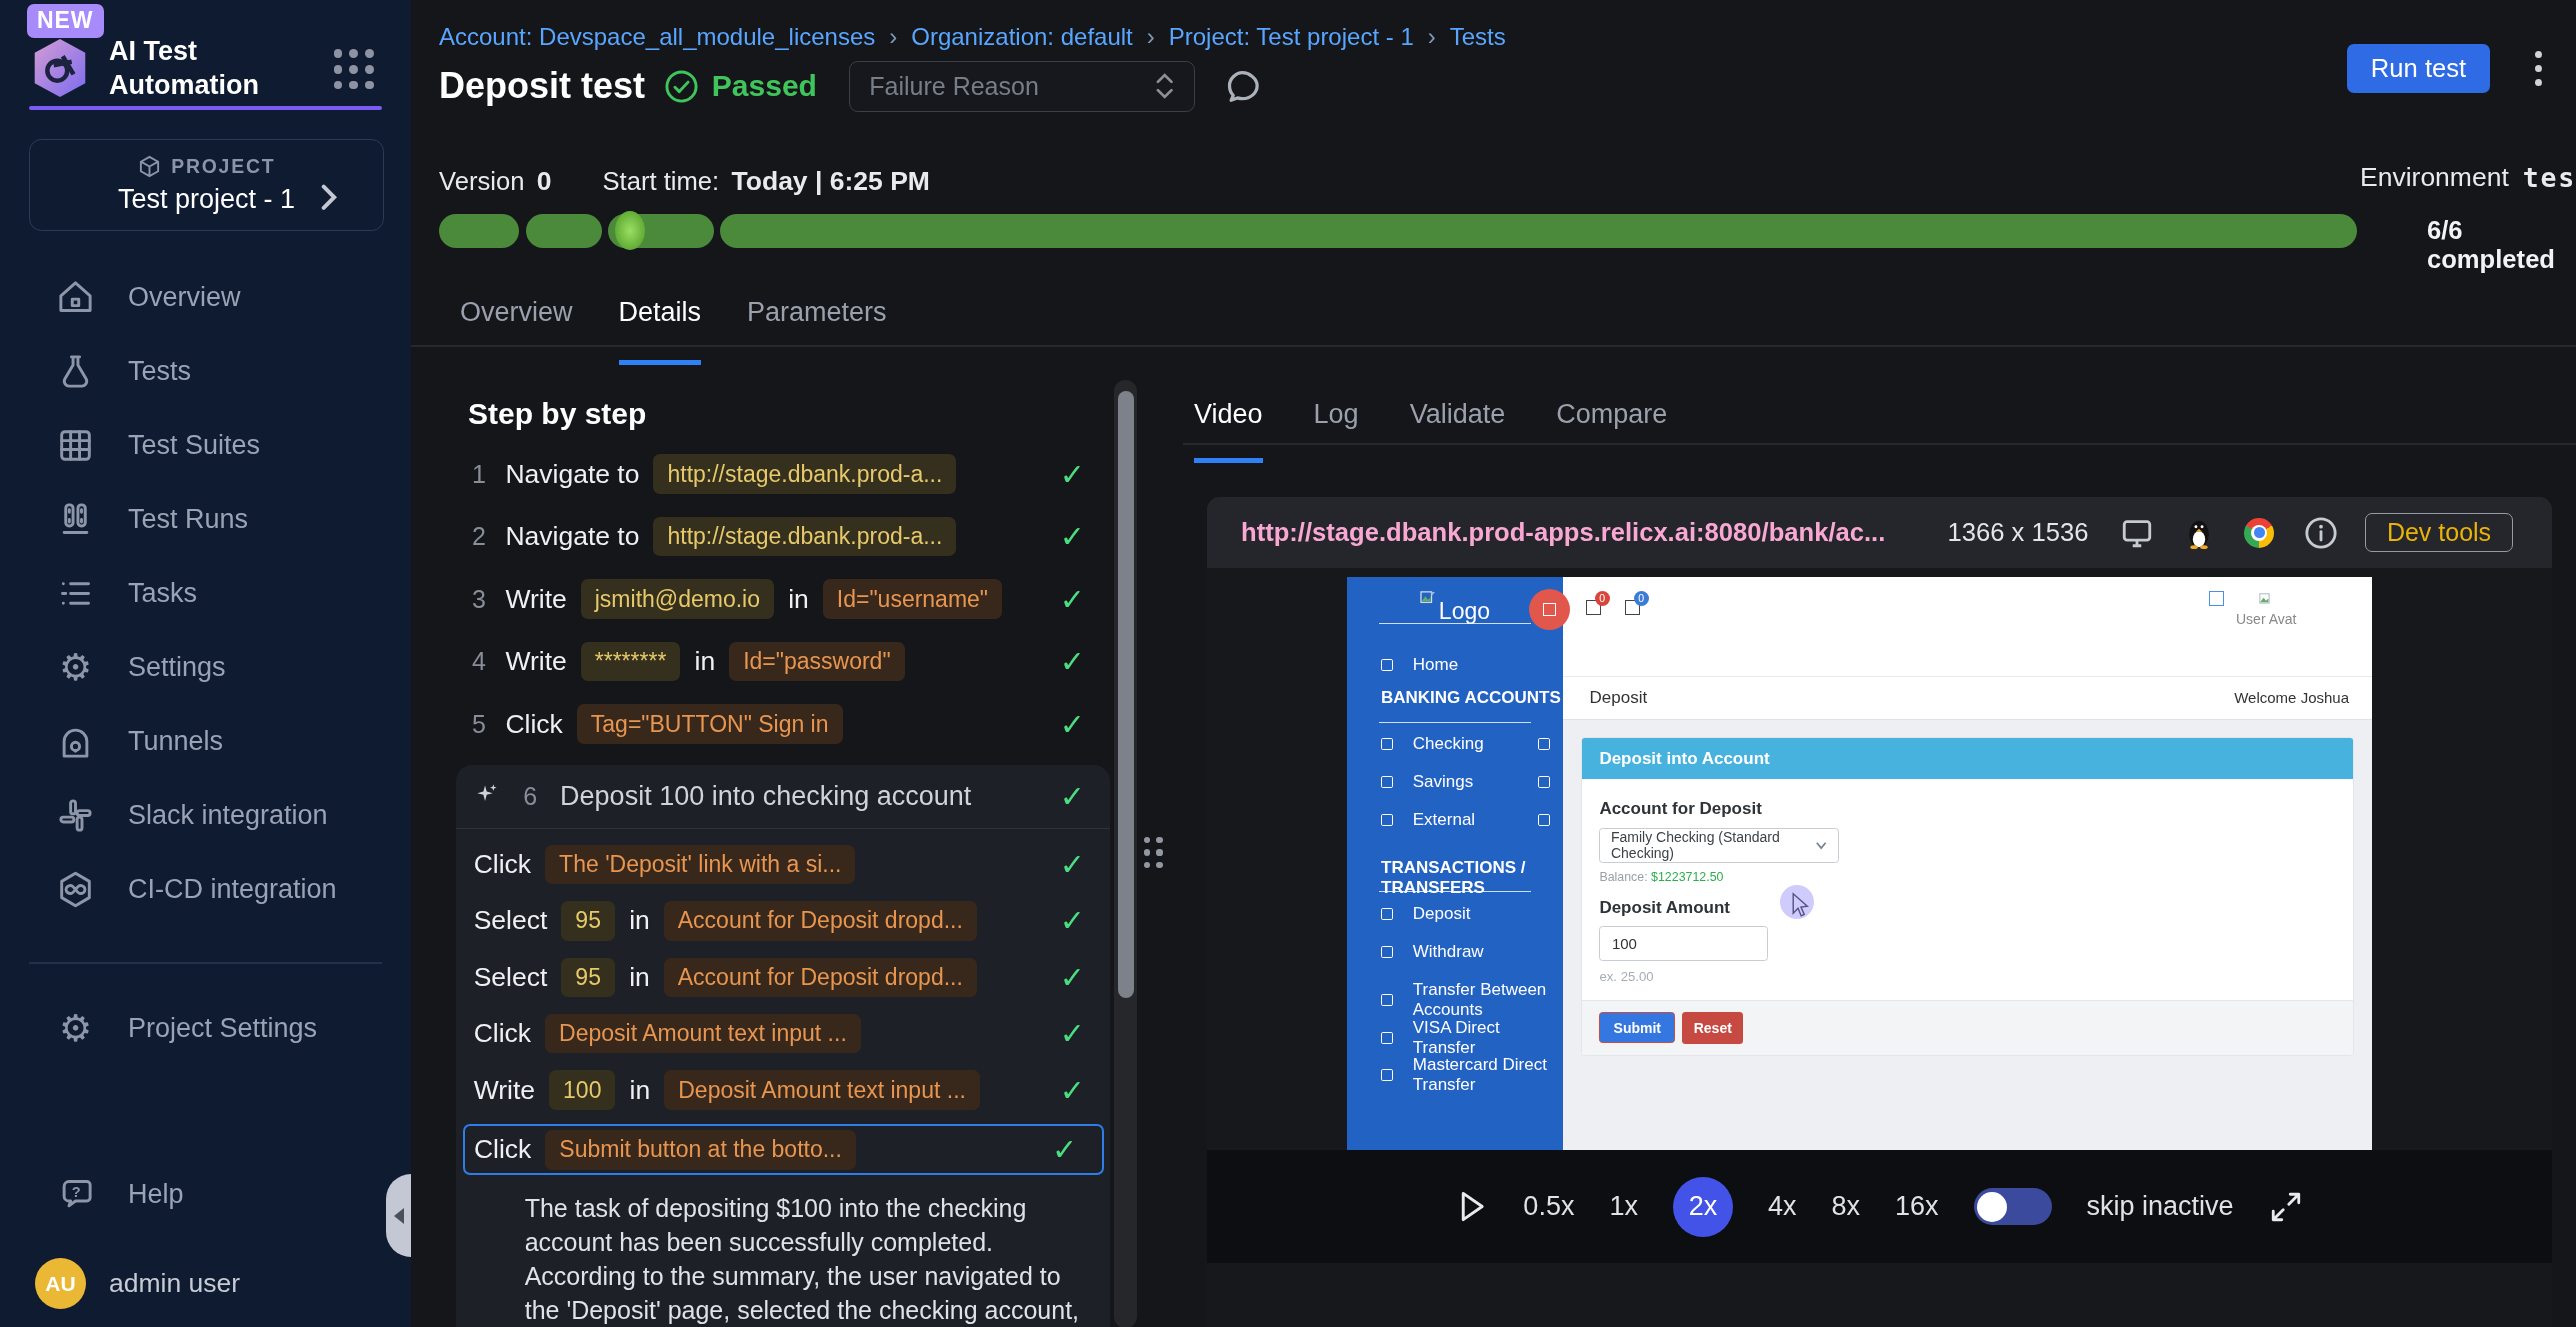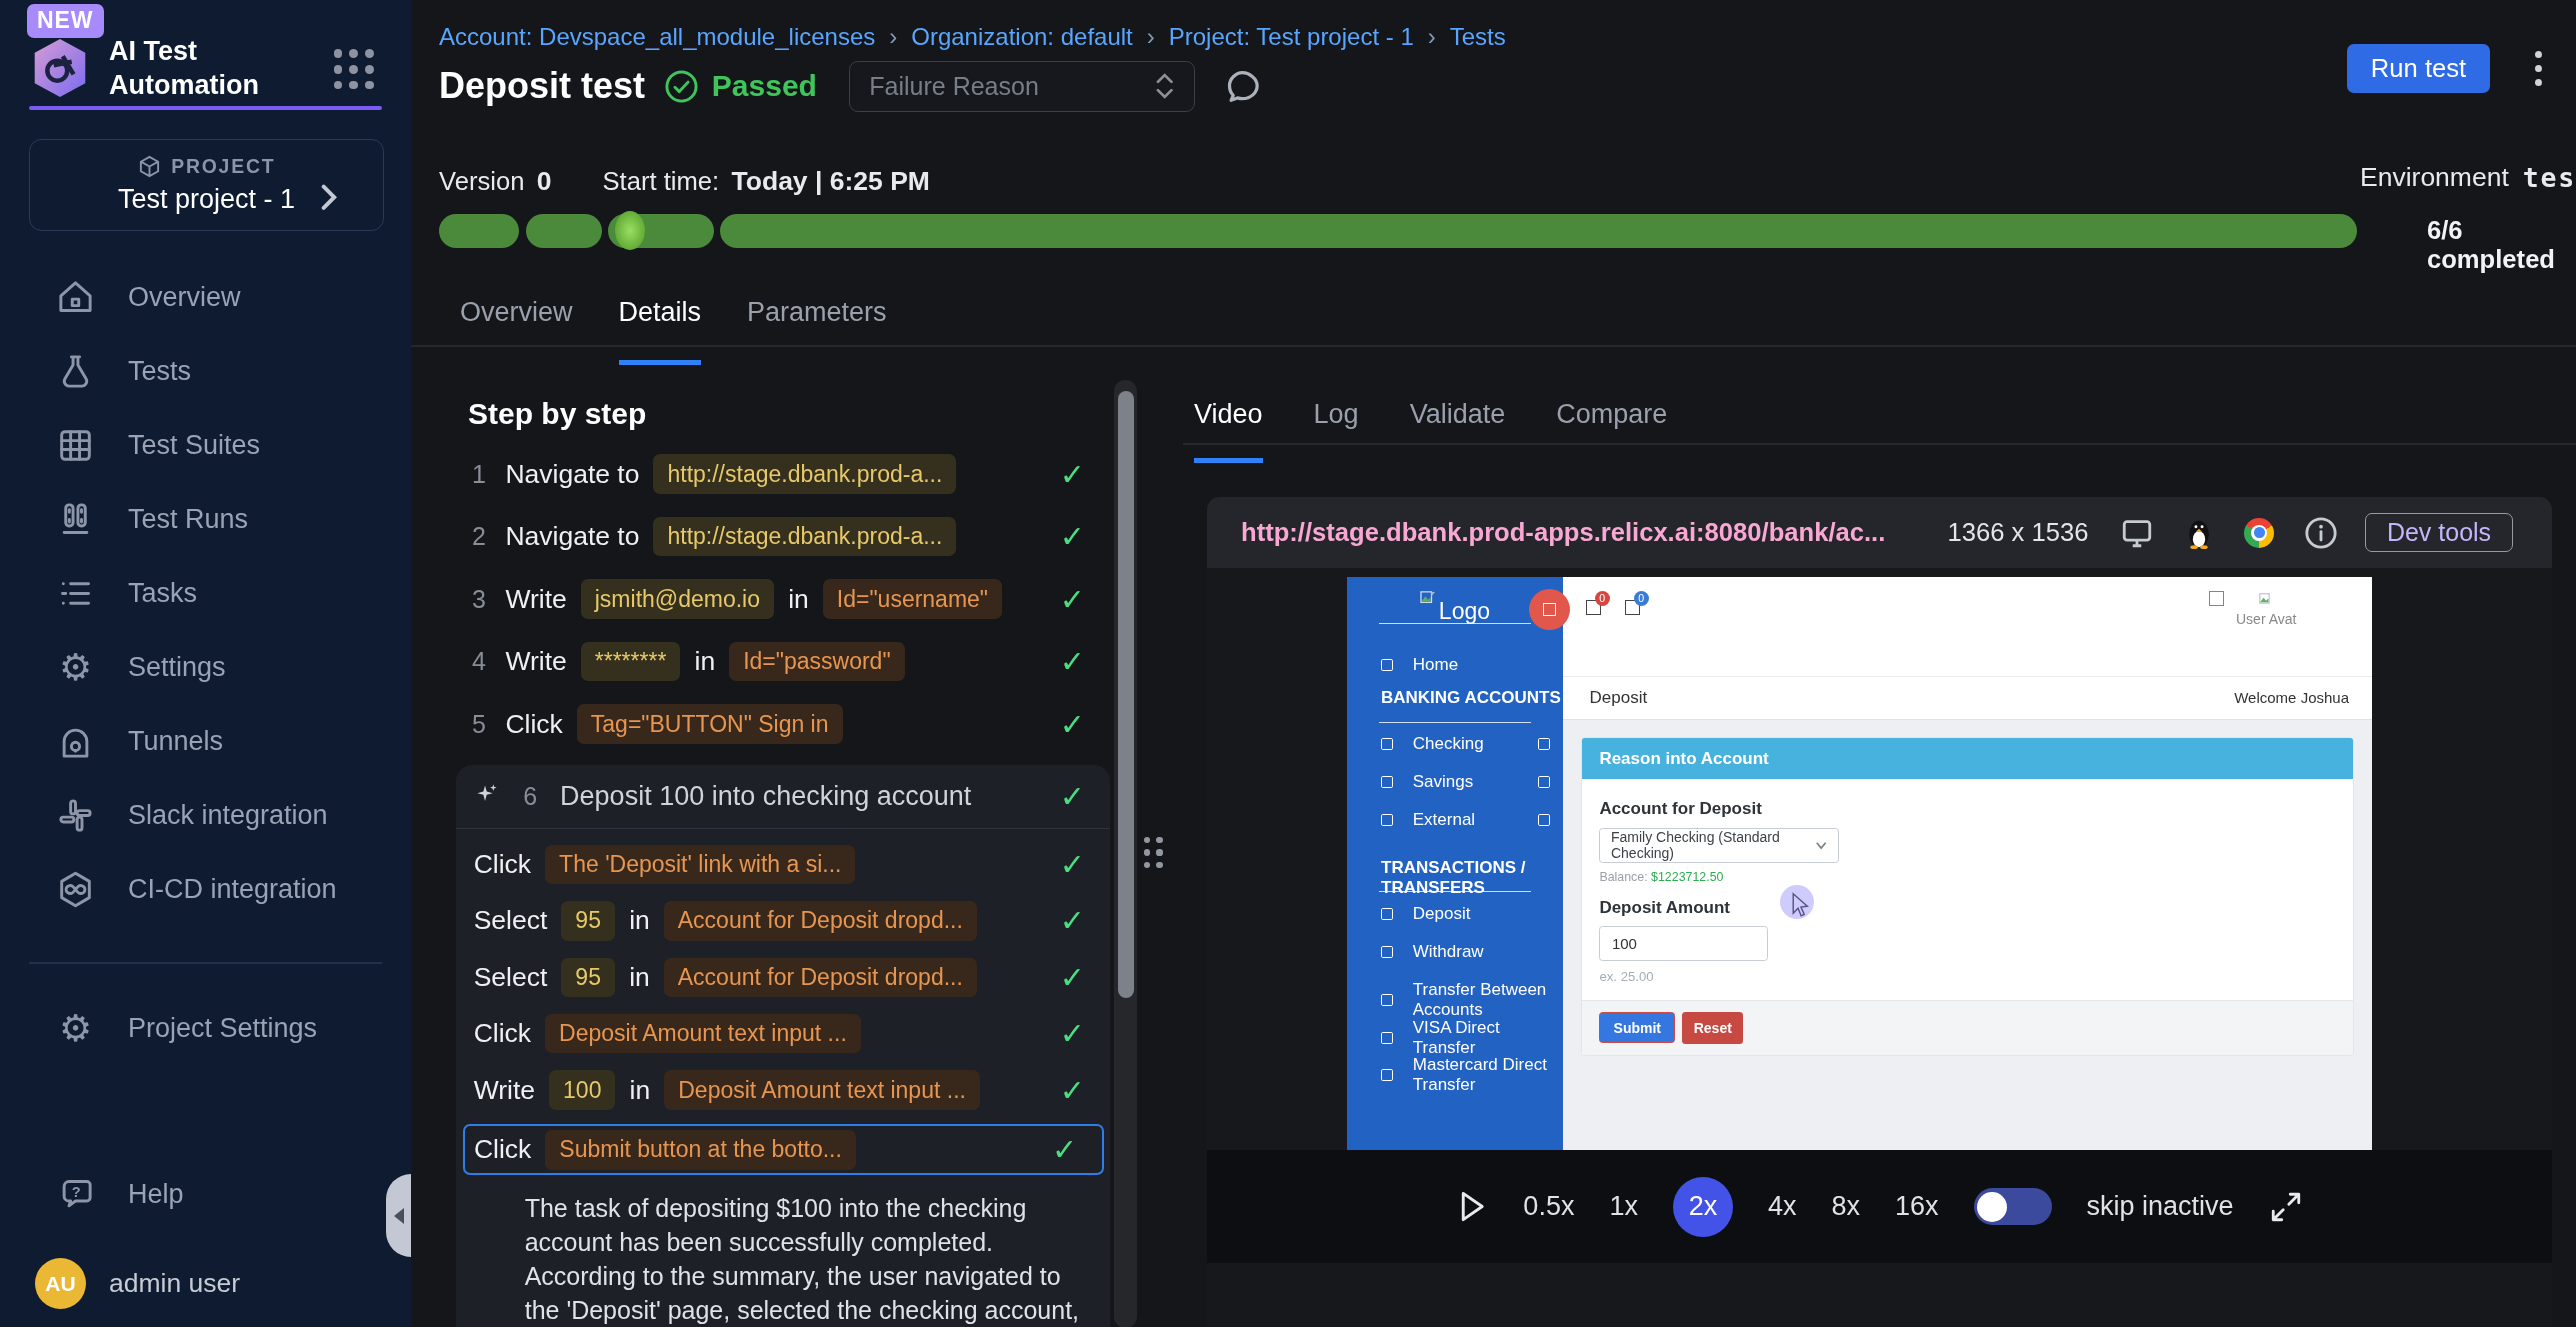--- a/index.html
+++ b/index.html
@@ -117,21 +117,21 @@
              overflow:hidden; }
   .res-text{ font-size:25.6px; color:#e3e5e9; margin-left:26.5px; }
   .url-icons{ display:flex; align-items:center; gap:30px; margin-left:32px; color:#c6cad1;}
   .chrome-dot{ width:30px; height:30px; border-radius:50%;
      background:conic-gradient(from -60deg,#ea4335 0 120deg,#fbbc05 120deg 240deg,#34a853 240deg 360deg); position:relative;}
   .chrome-dot:before{ content:""; position:absolute; left:7px; top:7px; width:16px; height:16px; border-radius:50%;
      background:#fff; }
   .chrome-dot:after{ content:""; position:absolute; left:9.7px; top:9.7px; width:10.6px; height:10.6px; border-radius:50%;
      background:#4285f4;}
   .devtools-btn{ margin-left:26.5px; border:1.8px solid #969aa3; border-radius:7px; padding:4px 21px; font-size:25px;
-                 color:#c4b5fd; cursor:pointer;}
+                 color:#eab308; cursor:pointer;}
   .stage{ position:relative; height:582px; background:#17181c; }
   .timeline{ position:relative; height:65px; background:#101114; }
   .t-time{ position:absolute; top:17.7px; font-size:26.5px; color:#e8eaee; }
   .t-track{ position:absolute; left:294px; top:26.5px; width:717px; height:12.4px; background:#ccd3f4; border-radius:6.2px;}
   .t-after{ position:absolute; right:0; top:0; height:12.4px; width:25%; background:#f5f6fa; border-radius:0 6.2px 6.2px 0;}
   .t-marker{ position:absolute; top:0; height:12.4px; background:#4054e4; }
   .t-thumb{ position:absolute; top:-23px; width:39px; height:58px; border-radius:50%; background:#4353e8; }
   .controls{ position:relative; height:113px; background:#0d0e11; display:flex; align-items:center;
              justify-content:center; gap:35px; font-size:27px; color:#dfe2e7; }
   .speed{ cursor:pointer; }
@@ -636,21 +636,21 @@
                 </svg><br>
               <span>User Avat</span>
             </div>
           </div>
           <div class="b-pagebar">
             <div class="b-pagetitle">Deposit</div>
             <div class="b-welcome">Welcome Joshua</div>
           </div>
           <div class="b-content">
             <div class="b-panel">
-              <div class="b-panel-head">Reason into Account</div>
+              <div class="b-panel-head">Deposit into Account</div>
               <div class="b-panel-body">
                 <div class="b-label">Account for Deposit</div>
                 <div class="b-select">
                   <span>Family Checking (Standard Checking)</span>
                   <svg width="12.4" height="8.8" viewBox="0 0 14 10" fill="none" stroke="#7a828c" stroke-width="2">
                       <path d="M2 2 L7 8 L12 2"></path>
                     </svg>
                 </div>
                 <div class="b-balance">
                   <span>Balance:</span> <b>$1223712.50</b>

